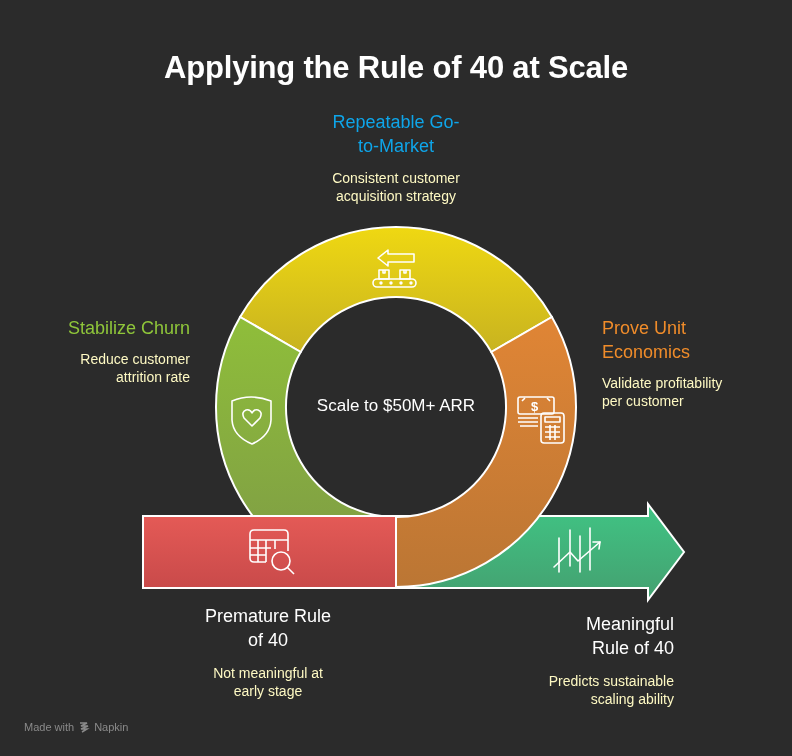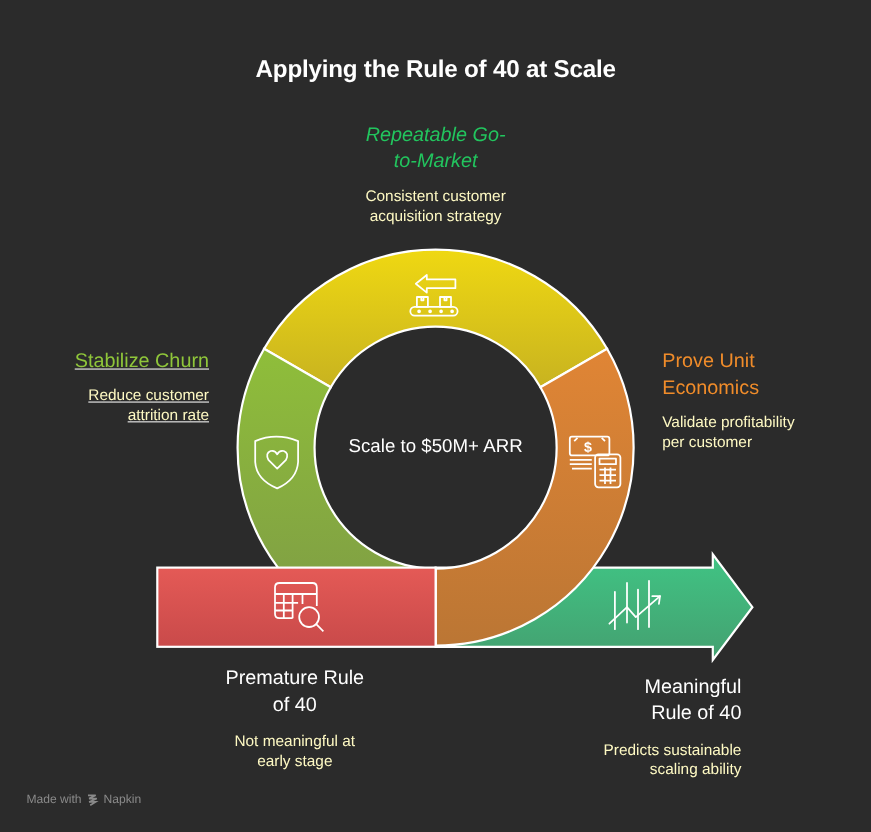--- a/index.html
+++ b/index.html
@@ -7,21 +7,21 @@
       width: 792px; height: 756px;
       background: #2b2b2b;
       position: relative;
       overflow: hidden;
       font-family: "Liberation Sans", "DejaVu Sans", sans-serif;
       color: #f2f2f2;
     }
     .abs { position: absolute; }
     .title {
       left: 0; top: 50px; width: 792px;
-      text-align: center; font-size: 22px; font-weight: bold; color: #ffffff;
+      text-align: center; font-size: 31px; font-weight: bold; color: #ffffff;
       letter-spacing: -0.2px;
     }
     .heading { font-size: 18px; line-height: 24px; }
     .desc { font-size: 14px; line-height: 18px; color: #fef9c3; }
     .center { text-align: center; }
     .right { text-align: right; }
     .left { text-align: left; }
     svg.diagram { position: absolute; left: 0; top: 0; }
     .hub-label {
       left: 296px; top: 396px; width: 200px;
@@ -31,31 +31,31 @@
       left: 24px; top: 721px; font-size: 11px; color: #8a8a8a;
       display: flex; gap: 4px;
     }
   </style>
 </head>
 <body>
 
 <div class="abs title">Applying the Rule of 40 at Scale</div>
 
 <div class="abs center" style="left:296px; top:110px; width:200px;">
-  <div class="heading" style="color:#22c55e;font-style:italic;">
+  <div class="heading" style="color:#0ea5e9;">
     <div>Repeatable Go-</div>
     <div>to-Market</div>
   </div>
   <div class="desc" style="margin-top:11px;">
     <div>Consistent customer</div>
     <div>acquisition strategy</div>
   </div>
 </div>
 
-<div class="abs right" style="left:20px; top:316px; width:170px;text-decoration:underline;">
+<div class="abs right" style="left:20px; top:316px; width:170px;">
   <div class="heading" style="color:#8fc63a;">Stabilize Churn</div>
   <div class="desc" style="margin-top:10px;">
     <div>Reduce customer</div>
     <div>attrition rate</div>
   </div>
 </div>
 
 <div class="abs left" style="left:602px; top:304px; width:180px;">
   <div class="heading" style="color:#f08c2a;margin-top:12px;">
     <div>Prove Unit</div>

